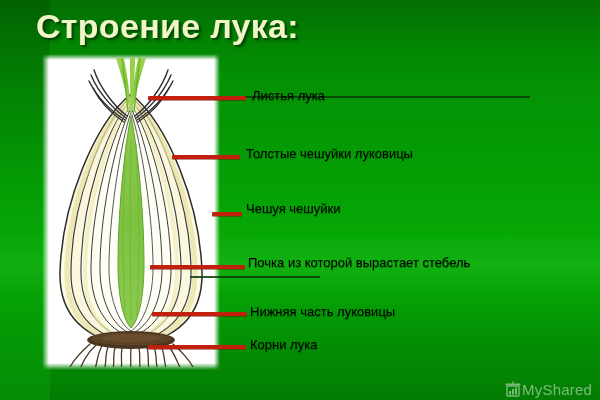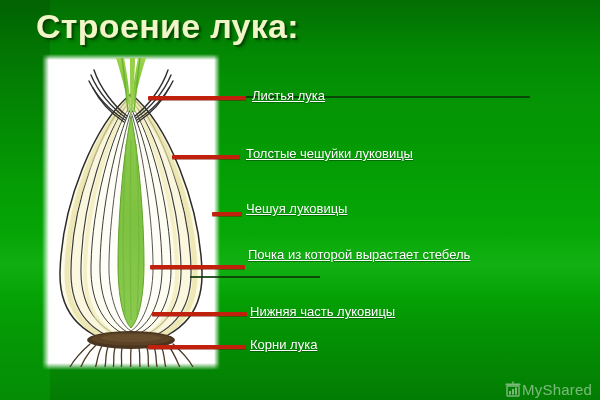--- a/index.html
+++ b/index.html
@@ -104,26 +104,25 @@
   .rule {
     position: absolute;
     height: 2px;
     background: #0c3a08;
     opacity: 0.85;
   }
 
   
   .label {
     position: absolute;
-    color: #ffffff;
+    color: #000000;
     font-size: 13px;
     font-weight: normal;
     white-space: nowrap;
     text-shadow: 0 1px 1px rgba(0,60,0,0.5);
-    text-decoration: underline;
   }
 
   
   #watermark {
     position: absolute;
     right: 8px;
     bottom: 2px;
     display: flex;
     align-items: center;
     opacity: 0.55;
@@ -247,23 +246,23 @@
   <div class="pointer" style="left:172px; top:155px; width:68px;"></div>
   <div class="pointer" style="left:212px; top:212px; width:30px;"></div>
   <div class="pointer" style="left:150px; top:265px; width:95px;"></div>
   <div class="pointer" style="left:152px; top:312px; width:95px;"></div>
   <div class="pointer" style="left:148px; top:345px; width:98px;"></div>
 
   <div class="label" style="left:252px; top:88px;">Листья лука</div>
 
   <div class="label" style="left:246px; top:146px;text-align:right;">Толстые чешуйки луковицы</div>
 
-  <div class="label" style="left:246px; top:201px;">Чешуя луковицы</div>
-
-  <div class="label" style="left:248px; top:247px;">Почка из которой вырастает стебель</div>
+  <div class="label" style="left:246px; top:201px;">Чешуя чешуйки</div>
+
+  <div class="label" style="left:248px; top:255px;">Почка из которой вырастает стебель</div>
 
   <div class="label" style="left:250px; top:337px;">Корни лука</div>
 
   <div class="label" style="left:250px; top:304px;"> Нижняя часть луковицы</div>
 
   <div id="watermark">
     <svg class="wm-icon" width="18" height="17" viewBox="0 0 18 17">
       <rect x="1.5" y="2.5" width="15" height="2" rx="0.5" fill="#d8ead8"></rect>
       <rect x="3" y="5" width="12" height="10" rx="0.8" fill="none" stroke="#d8ead8" stroke-width="1.4"></rect>
       <rect x="5" y="10" width="2" height="3.5" fill="#d8ead8"></rect>

